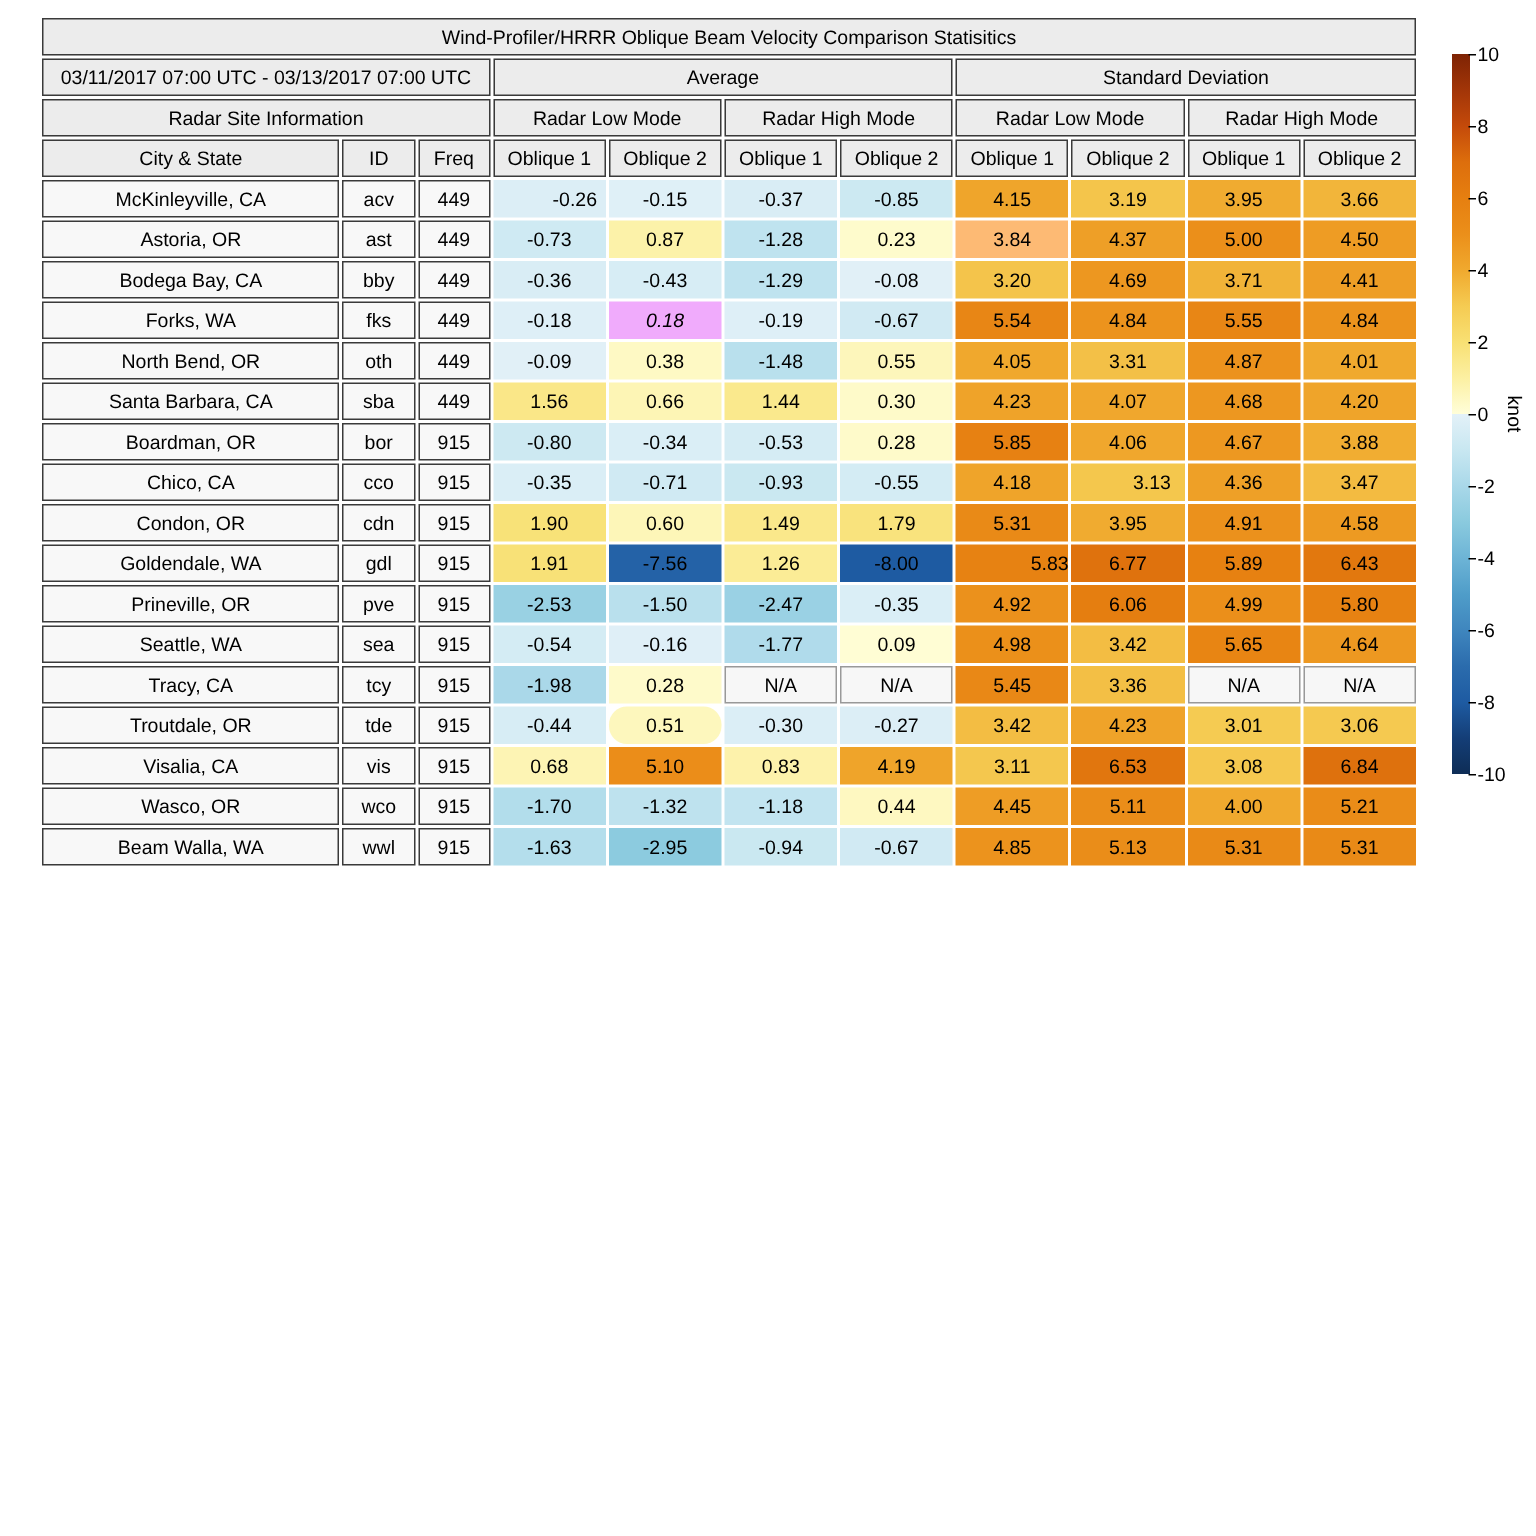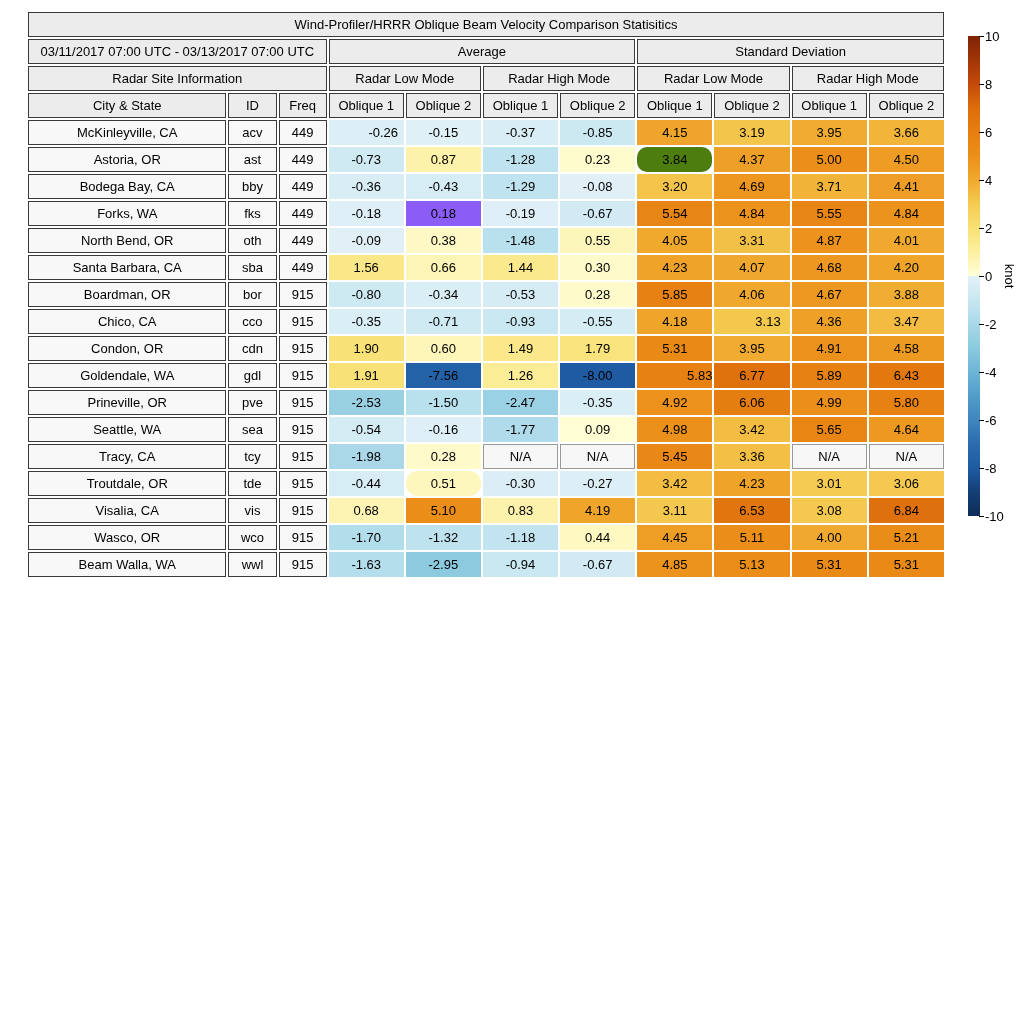--- a/index.html
+++ b/index.html
@@ -129,21 +129,21 @@
           <td class="val" style="background: rgb(242, 181, 58);">3.66</td>
         </tr>
         <tr>
           <td class="info">Astoria, OR</td>
           <td class="info">ast</td>
           <td class="info">449</td>
           <td class="val" style="background: rgb(207, 234, 243);">-0.73</td>
           <td class="val" style="background: rgb(252, 242, 169);">0.87</td>
           <td class="val" style="background: rgb(191, 227, 239);">-1.28</td>
           <td class="val" style="background: rgb(254, 251, 204);">0.23</td>
-          <td class="val" style="background: #4d7c0f; border-radius: 10px;">3.84</td>
+          <td class="val" style="background: #fdba74;">3.84</td>
           <td class="val" style="background: rgb(238, 159, 39);">4.37</td>
           <td class="val" style="background: rgb(235, 143, 26);">5.00</td>
           <td class="val" style="background: rgb(238, 156, 36);">4.50</td>
         </tr>
         <tr>
           <td class="info">Bodega Bay, CA</td>
           <td class="info">bby</td>
           <td class="info">449</td>
           <td class="val" style="background: rgb(217, 237, 245);">-0.36</td>
           <td class="val" style="background: rgb(215, 237, 245);">-0.43</td>
@@ -152,21 +152,21 @@
           <td class="val" style="background: rgb(244, 196, 75);">3.20</td>
           <td class="val" style="background: rgb(237, 151, 32);">4.69</td>
           <td class="val" style="background: rgb(241, 179, 56);">3.71</td>
           <td class="val" style="background: rgb(238, 158, 38);">4.41</td>
         </tr>
         <tr>
           <td class="info">Forks, WA</td>
           <td class="info">fks</td>
           <td class="info">449</td>
           <td class="val" style="background: rgb(222, 239, 247);">-0.18</td>
-          <td class="val" style="background: #8b5cf6;">0.18</td>
+          <td class="val" style="background: #f0abfc; font-style: italic;">0.18</td>
           <td class="val" style="background: rgb(222, 239, 247);">-0.19</td>
           <td class="val" style="background: rgb(209, 234, 243);">-0.67</td>
           <td class="val" style="background: rgb(232, 134, 21);">5.54</td>
           <td class="val" style="background: rgb(236, 147, 29);">4.84</td>
           <td class="val" style="background: rgb(232, 134, 21);">5.55</td>
           <td class="val" style="background: rgb(236, 147, 29);">4.84</td>
         </tr>
         <tr>
           <td class="info">North Bend, OR</td>
           <td class="info">oth</td>

